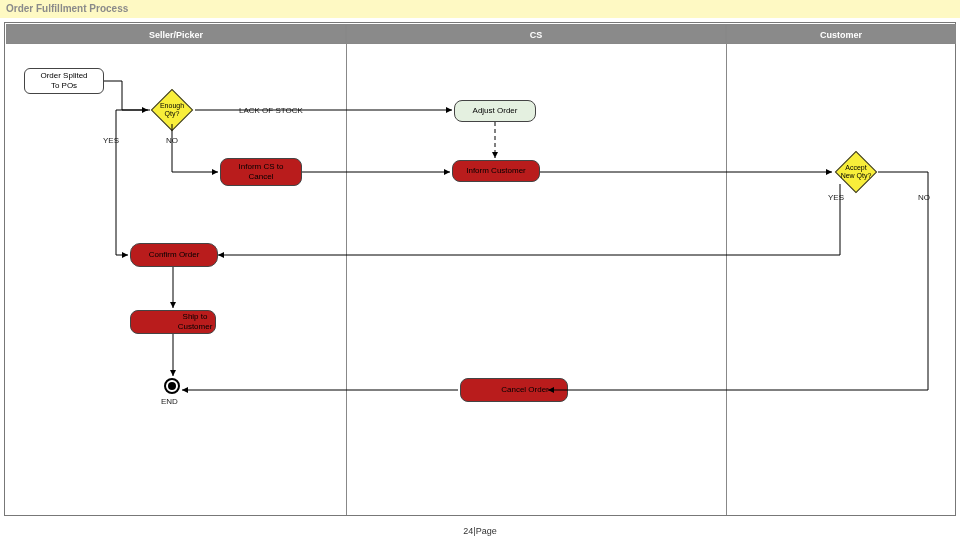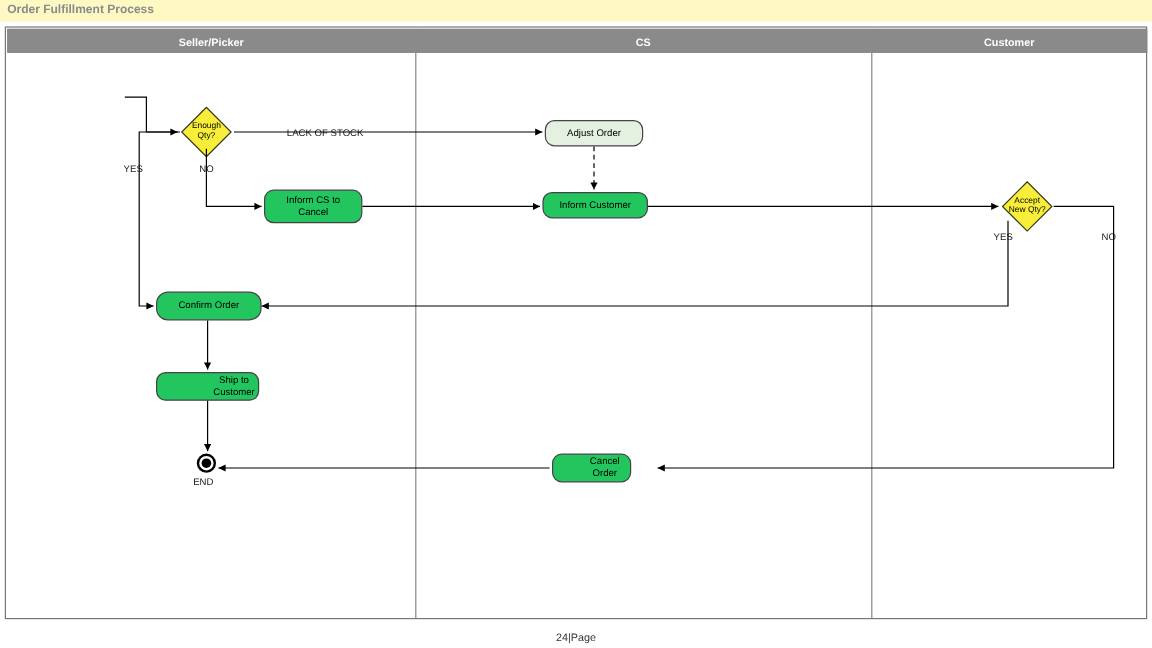--- a/index.html
+++ b/index.html
@@ -66,21 +66,21 @@
     font-size: 8px;
     line-height: 1.2;
     padding: 2px 4px;
     box-sizing: border-box;
   }
   .node.start {
     border-radius: 6px;
     background: #fff;
   }
   .node.task {
-    background: #22c55e;
+    background: #b91c1c;
   }
   .node.green {
     background: #e4f0e0;
   }
   .diamond {
     position: absolute;
     width: 44px;
     height: 24px;
     transform-origin: center;
   }
@@ -158,20 +158,24 @@
   <div class="lane-header" style="left:6px; top:24px; width:340px;">
     <span>Seller/Picker</span>
   </div>
   <div class="lane-header" style="left:726px; top:24px; width:230px;">
     <span>Customer</span>
   </div>
 
   <div class="lane-divider" style="left:346px;"></div>
   <div class="lane-divider" style="left:726px;"></div>
 
+  <div class="node start" style="left:24px; top:68px; width:80px; height:26px; white-space:pre-line;">
+    <span>Order Splited
+To POs</span>
+  </div>
 
   <div class="diamond" style="left:150px; top:98px;">
     <div class="diamond-shape"></div>
     <div class="diamond-label" style="white-space:pre-line;">Enough
 Qty?</div>
   </div>
 
   <div class="label" style="left:239px; top:106px; font-weight:normal;">LACK OF STOCK</div>
 
   <div class="node task" style="left:220px; top:158px; width:82px; height:28px; white-space:pre-line;">
@@ -194,21 +198,21 @@
   </div>
 
   <div class="node task" style="left:130px; top:243px; width:88px; height:24px;border-radius:10px;">
     <span>Confirm Order</span>
   </div>
 
   <div class="node task" style="left:130px; top:310px; width:86px; height:24px;padding-left:48px;">
     <span>Ship to Customer</span>
   </div>
 
-  <div class="node task" style="left:460px; top:378px; width:66px; height:24px;padding-left:26px;">
+  <div class="node task" style="left:460px; top:378px; width:108px; height:24px;padding-left:26px;">
     <span>Cancel Order</span>
   </div>
 
   <div class="end-node" style="left:164px; top:378px;">
     <div class="end-inner"></div>
   </div>
   <div class="label" style="left:161px; top:397px;">END</div>
 
   <div class="label" style="left:103px; top:136px;">YES</div>
   <div class="label" style="left:166px; top:136px;">NO</div>

